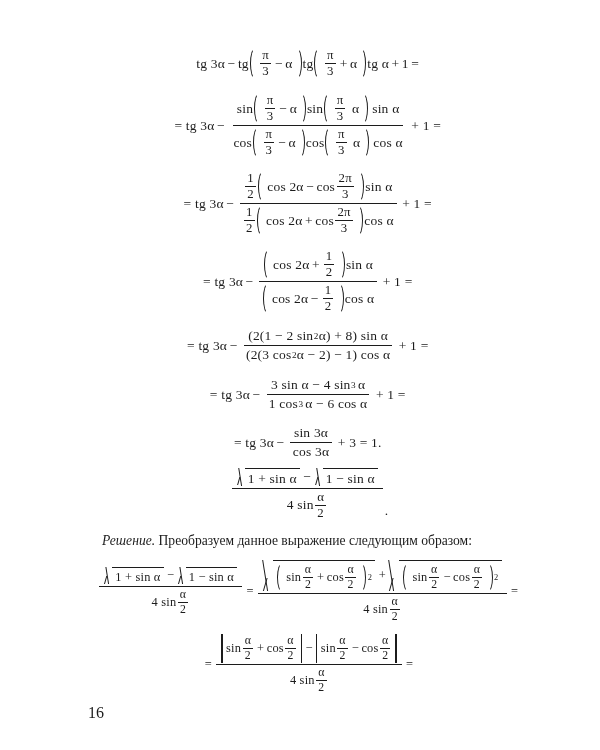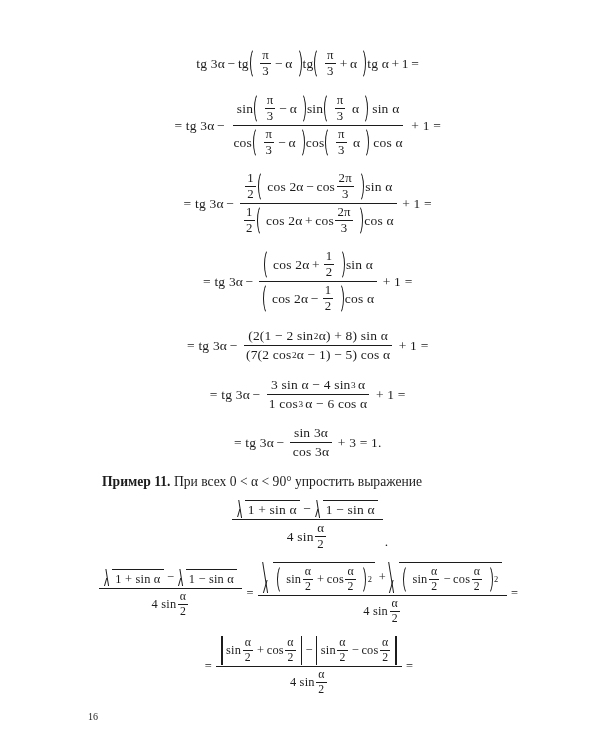--- a/index.html
+++ b/index.html
@@ -153,21 +153,21 @@
     letter-spacing: 1.4px;
   }
   .answer .val { letter-spacing: 0; }
   .bold { font-weight: bold; }
   .ital { font-style: italic; }
 
   .pageno {
     position: absolute;
     left: 88px;
     bottom: 28px;
-    font-size: 10px;
+    font-size: 16px;
   }
 
   .content {
     position: absolute;
     left: 88px;
     right: 70px;
     top: 44px;
   }
   .blk { margin-bottom: 0; }
 </style>
@@ -376,23 +376,23 @@
       <span class="row">
         <span>= tg 3α</span>
         <span class="op">−</span>
         <span class="frac">
           <span class="num">
             <span>(2(1 − 2 sin</span>
               <sup class="ex">2</sup>
               <span>α) + 8) sin α</span>
           </span>
           <span class="den">
-            <span>(7(2 cos</span>
+            <span>(2(3 cos</span>
               <sup class="ex">2</sup>
-              <span>α − 1) − 5) cos α</span>
+              <span>α − 2) − 1) cos α</span>
           </span>
         </span>
         <span class="op">+ 1 =</span>
       </span>
     </div>
 
     <div class="eq blk" style="margin-top:14px;">
       <span class="row">
         <span>= tg 3α</span>
         <span class="op">−</span>
@@ -418,24 +418,20 @@
         <span class="op">−</span>
         <span class="frac">
           <span class="num">sin 3α</span>
           <span class="den">cos 3α</span>
         </span>
         <span class="op">+ 3 = 1.</span>
       </span>
     </div>
 
 
-    <div class="para" style="margin-top:12px; text-indent:14px;">
-      <span class="bold">Пример 11.</span>
-      <span>При всех 0 &lt; α &lt; 90° упростить выражение</span>
-    </div>
 
     <div class="eq blk" style="margin-top:8px;">
       <span class="row">
         <span class="frac">
           <span class="num">
             <span class="rad">
               <span class="sign"></span>
               <span class="body">1 + sin α</span>
             </span>
             <span class="op">−</span>
@@ -449,20 +445,24 @@
             <span class="frac sfrac">
               <span class="num">α</span>
               <span class="den">2</span>
             </span>
           </span>
         </span>
         <span style="align-self:flex-end; padding-bottom:2px;">.</span>
       </span>
     </div>
 
+    <div class="para" style="margin-top:10px; text-indent:14px;">
+      <span class="ital">Решение.</span>
+      <span>Преобразуем данное выражение следующим образом:</span>
+    </div>
 
     <div class="eq blk" style="margin-top:10px; font-size:12.4px;">
       <span class="row">
 
         <span class="frac">
           <span class="num">
             <span class="rad">
               <span class="sign"></span>
               <span class="body">1 + sin α</span>
             </span>

